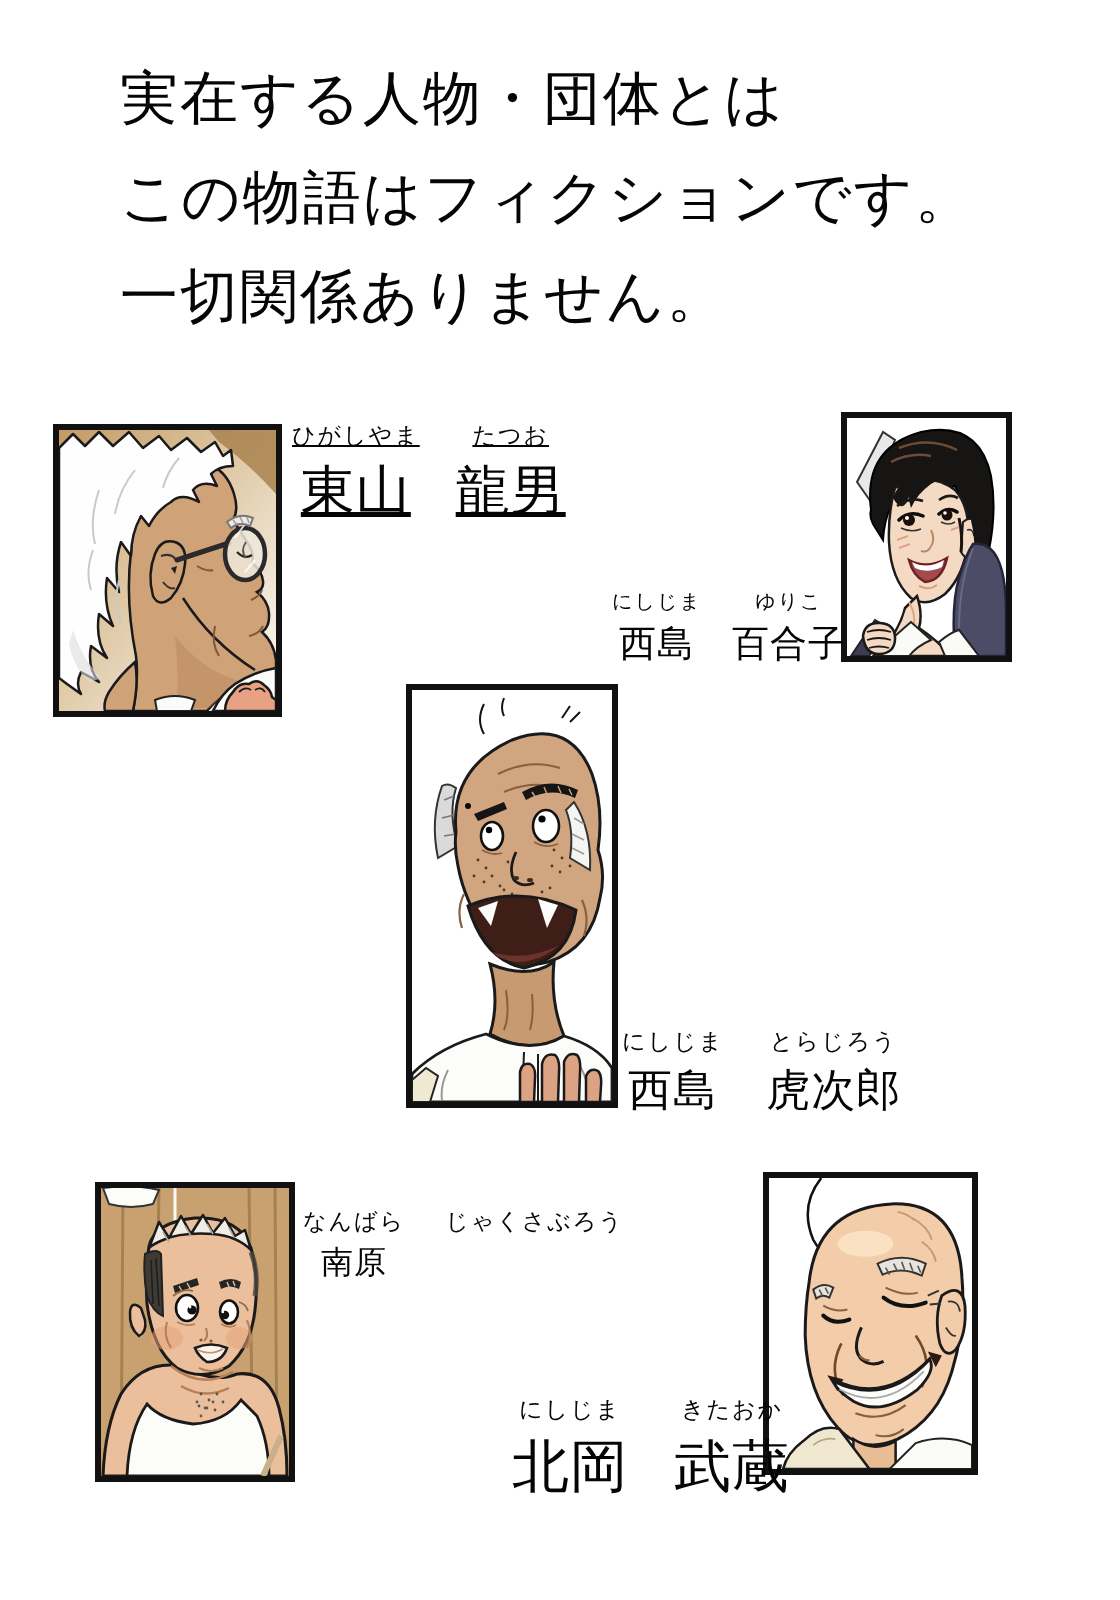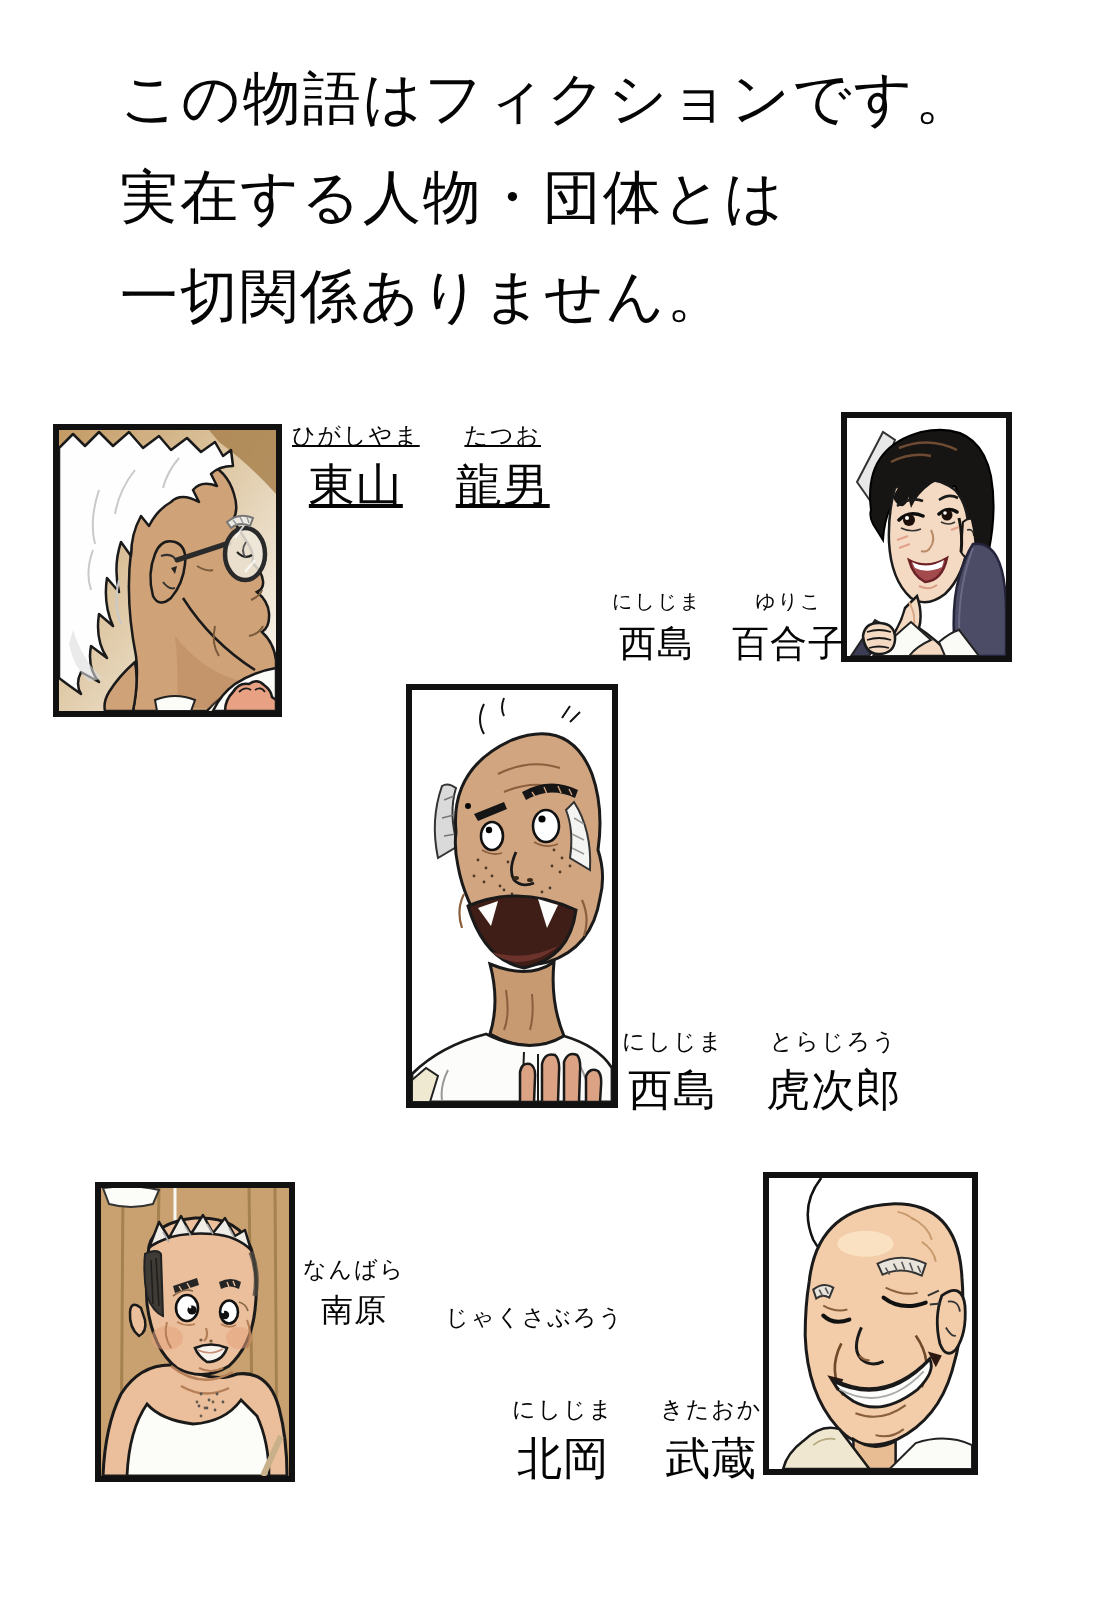--- a/index.html
+++ b/index.html
@@ -14,37 +14,37 @@
   .portrait{
     position:absolute;border:6px solid #111;background:#fff;box-sizing:border-box;
   }
   .portrait svg{display:block;width:100%;height:100%;}
   .nameblock{position:absolute;display:flex;align-items:flex-start;}
   .ncol{display:flex;flex-direction:column;align-items:center;}
   .kana{
     font-family:"Liberation Sans","DejaVu Sans",sans-serif;
     font-size:23px;letter-spacing:2px;white-space:nowrap;color:#050505;
   }
-  .kanji{font-size:46px;letter-spacing:1px;margin-top:4px;white-space:nowrap;color:#050505;}
+  .kanji{font-size:54px;letter-spacing:1px;margin-top:4px;white-space:nowrap;color:#050505;}
   .nb1{gap:36px;text-decoration:underline;}
   .nb2{gap:30px;}
   .nb2 .kana{font-size:20px;}
   .nb2 .kanji{font-size:37px;}
   .nb3{gap:42px;} .nb3 .kanji{font-size:44px;}
   .nb4{gap:40px;} .nb4 .kanji{font-size:32px;}
-  .nb5{gap:46px;} .nb5 .kanji{font-size:45px;}
+  .nb5{gap:46px;} .nb5 .kanji{font-size:57px;}
 </style>
 </head>
 <body>
 
 <div id="canvas">
 
   <div class="disclaimer">
+    <div>実在する人物・団体とは</div>
     <div>この物語はフィクションです。</div>
-    <div>実在する人物・団体とは</div>
     <div>一切関係ありません。</div>
   </div>
 
   <div class="portrait" style="left:53px;top:424px;width:229px;height:293px;">
     <svg viewBox="0 0 217 281" preserveAspectRatio="none">
       <defs>
         <linearGradient id="p1bg" x1="0" y1="0" x2="0.9" y2="0.9">
           <stop offset="0" stop-color="#C39A63"></stop>
             <stop offset="0.45" stop-color="#DCC49E"></stop>
             <stop offset="1" stop-color="#F7F2E9"></stop>
@@ -322,21 +322,21 @@
           <circle cx="116" cy="206" r="1.4"></circle>
         <circle cx="106" cy="220" r="1.4"></circle>
           <circle cx="114" cy="222" r="1.4"></circle>
           <circle cx="98" cy="218" r="1.4"></circle>
           <circle cx="122" cy="214" r="1.4"></circle>
       </g>
       <path d="M162,288 L180,248" stroke="#C7B08A" stroke-width="6"></path>
     </svg>
   </div>
 
-  <div class="nameblock nb4" style="left:303px;top:1254px;align-items:flex-end;">
+  <div class="nameblock nb4" style="left:303px;top:1206px;">
     <div class="ncol">
       <span class="kana">なんばら</span>
       <span class="kanji">南原</span>
     </div>
     <div class="ncol">
       <span class="kana">じゃくさぶろう</span>
     </div>
   </div>
 
   <div class="portrait" style="left:763px;top:1172px;width:215px;height:303px;">

